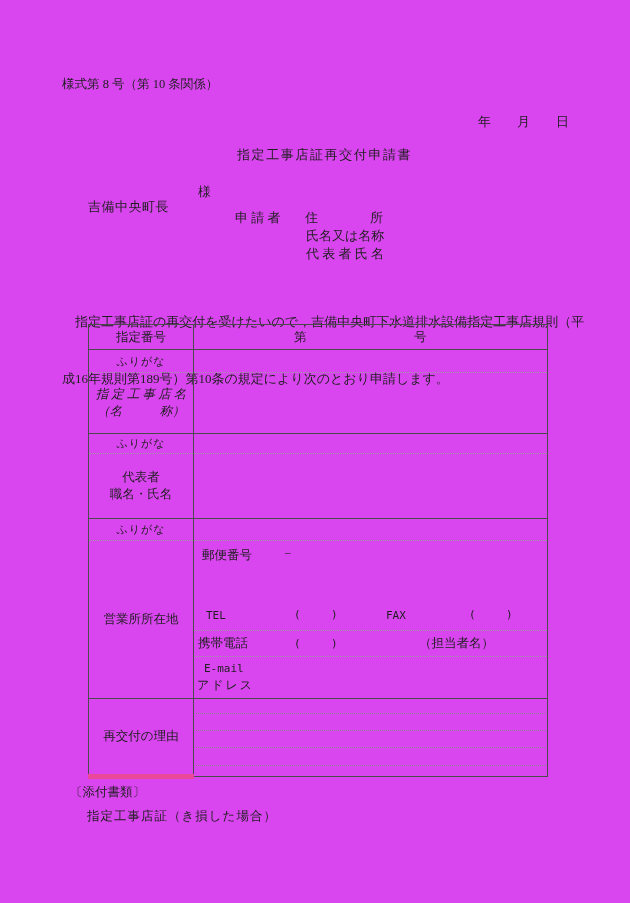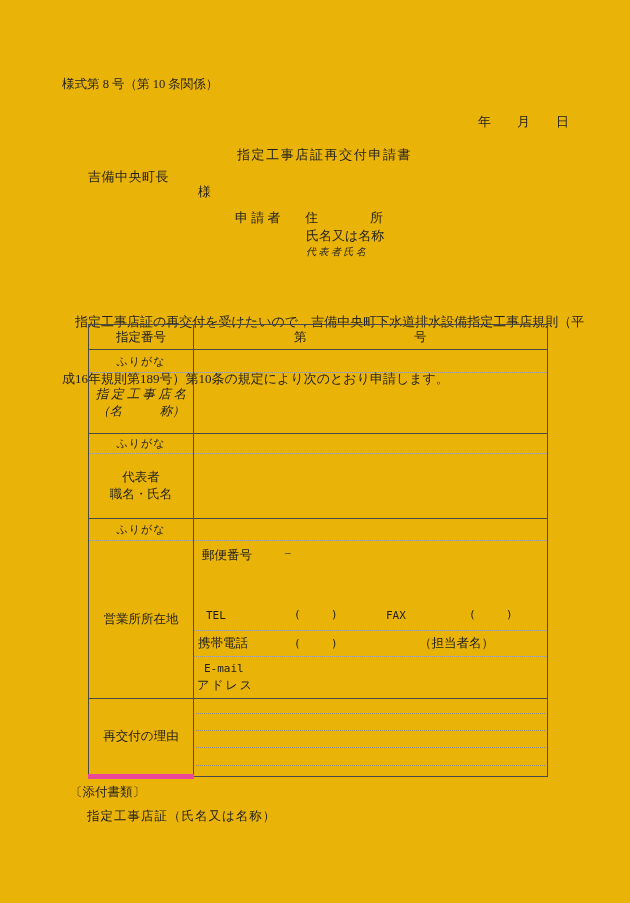--- a/index.html
+++ b/index.html
@@ -4,32 +4,32 @@
 <style>
   html,body{margin:0;padding:0;}
   body{
     width:630px;height:903px;
     background:#ffffff;
     font-family:"Liberation Serif","DejaVu Serif",serif;
     color:#1f1f1f;
     position:relative;
     overflow:hidden;
   }
-  .page{position:absolute;inset:0;background:#eab308;}
+  .page{position:absolute;inset:0;background:#d946ef;}
   .abs{position:absolute;white-space:pre;}
   .pre{white-space:pre;}
   .form-number{left:62px;top:76px;font-size:12.5px;}
   .date-line{left:478px;top:113px;font-size:13px;}
   .doc-title{left:237px;top:146px;font-size:13px;letter-spacing:1.6px;}
-  .addressee-name{left:88px;top:168px;font-size:13px;letter-spacing:0.5px;}
+  .addressee-name{left:88px;top:198px;font-size:13px;letter-spacing:0.5px;}
   .addressee-honorific{left:198px;top:183px;font-size:13px;}
   .applicant-label{left:235px;top:209px;font-size:13px;}
   .applicant-line1{left:305px;top:209px;font-size:13px;font-family:Liberation Serif, serif;}
   .applicant-line2{left:306px;top:227px;font-size:13px;}
-  .applicant-line3{left:306px;top:245px;font-size:10px;font-style:italic;}
+  .applicant-line3{left:306px;top:245px;font-size:13px;}
   .paragraph{left:62px;top:274px;font-size:13px;line-height:19px;}
   .attach-heading{left:70px;top:784px;font-size:12.5px;}
   .attach-item{left:87px;top:808px;font-size:12.5px;letter-spacing:1px;}
 
   table.form-table{
     position:absolute;left:88px;top:324px;
     width:460px;border-collapse:collapse;
     border:1px solid #4a4a4a;
     table-layout:fixed;
     font-size:12.5px;
@@ -156,15 +156,15 @@
         <div class="rule" style="top:14px;"></div>
         <div class="rule" style="top:31px;"></div>
         <div class="rule" style="top:48px;"></div>
         <div class="rule" style="top:66px;"></div>
       </td>
     </tr>
   </tbody>
     </table>
 
   <div class="abs attach-heading">〔添付書類〕</div>
-  <div class="abs attach-item">指定工事店証（氏名又は名称）</div>
+  <div class="abs attach-item">指定工事店証（き損した場合）</div>
 
 </div>
 
 </body></html>

